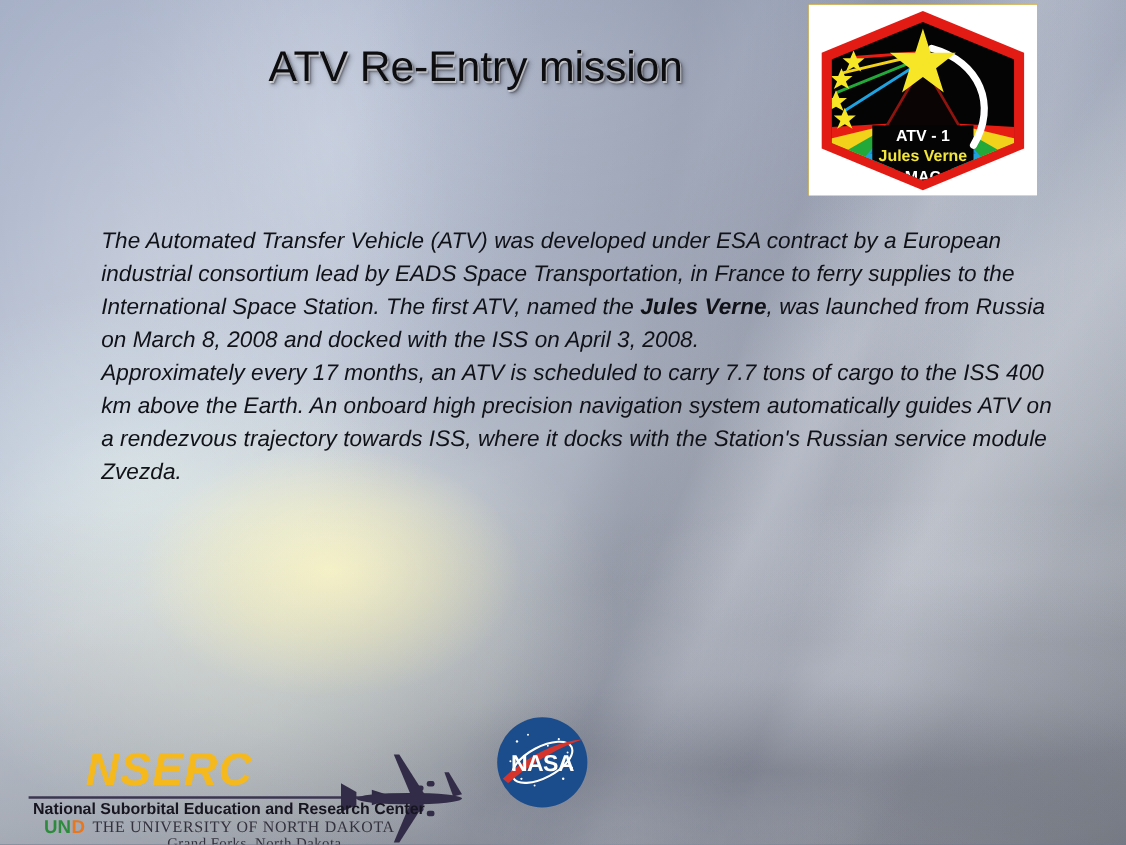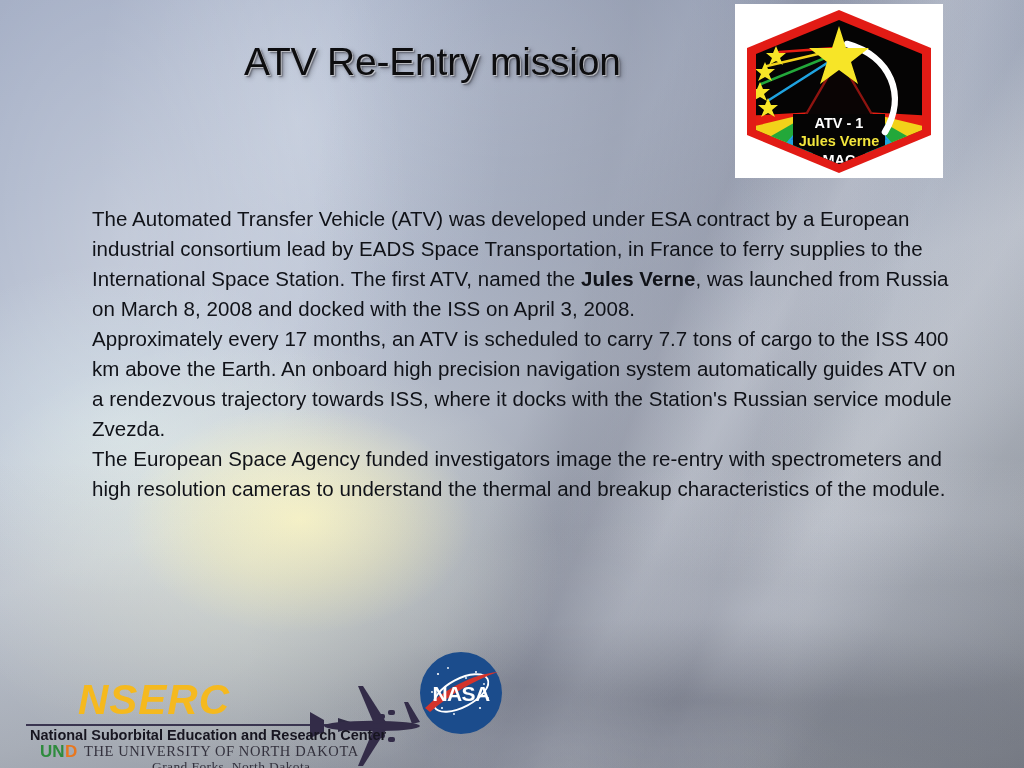--- a/index.html
+++ b/index.html
@@ -105,38 +105,39 @@
   
   #body-text {
     position: absolute;
     left: 92px;
     top: 204px;
     width: 872px;
     font-size: 20.5px;
     line-height: 30px;
     color: #101218;
     letter-spacing: 0.05px;
+    font-style: italic;
   }
   #body-text p { margin: 0; }
   #body-text b { font-weight: bold; }
 
   
   #nserc-logo {
     position: absolute;
     left: 22px;
     top: 676px;
     width: 420px;
     height: 100px;
   }
   #nserc-svg { display: block; width: 420px; height: 100px; }
 
   
   #nasa-logo {
     position: absolute;
-    left: 418px;
+    left: 450px;
     top: 650px;
     width: 86px;
     height: 86px;
   }
   #nasa-svg { display: block; width: 86px; height: 86px; }
 </style>
 </head>
 <body>
 
 <div id="slide">
@@ -211,21 +212,20 @@
         <text x="104" y="124" text-anchor="middle" font-family="Liberation Sans, sans-serif" font-size="14.5" font-weight="bold" fill="#ffffff">ATV - 1</text>
         <text x="104" y="142" text-anchor="middle" font-family="Liberation Sans, sans-serif" font-size="14.5" font-weight="bold" fill="#f2e53c">Jules Verne</text>
         <text x="104" y="161" text-anchor="middle" font-family="Liberation Sans, sans-serif" font-size="14.5" font-weight="bold" fill="#ffffff">MAC</text>
       </g>
     </svg>
   </div>
 
   <div id="body-text">
     <p><span>The Automated Transfer Vehicle (ATV) was developed under ESA contract by a European industrial consortium lead by EADS Space Transportation, in France to ferry supplies to the International Space Station. The first ATV, named  the </span><b>Jules Verne</b><span>, was launched from Russia on March 8, 2008 and docked with the ISS on April 3, 2008.</span></p>
     <p>Approximately every 17 months, an ATV is scheduled to carry 7.7 tons of cargo to the ISS 400 km above the Earth. An onboard high precision navigation system automatically guides ATV on a rendezvous trajectory towards ISS, where it docks with the Station's Russian service module Zvezda.</p>
-    <p>The European Space Agency funded investigators image the re-entry with spectrometers and high resolution cameras to understand the thermal and breakup characteristics of the module.</p>
   </div>
 
   <div id="nserc-logo">
     <svg id="nserc-svg" viewBox="0 0 420 100" xmlns="http://www.w3.org/2000/svg">
 
       <text x="56" y="38" font-family="Liberation Sans, sans-serif" font-size="42" font-weight="bold" font-style="italic" fill="#f5b91e" letter-spacing="1">NSERC</text>
 
       <line x1="4" y1="49" x2="316" y2="49" stroke="#3a3550" stroke-width="2.2"></line>
       <polygon points="316,42 338,49 316,56" fill="#2f2b44"></polygon>
 

